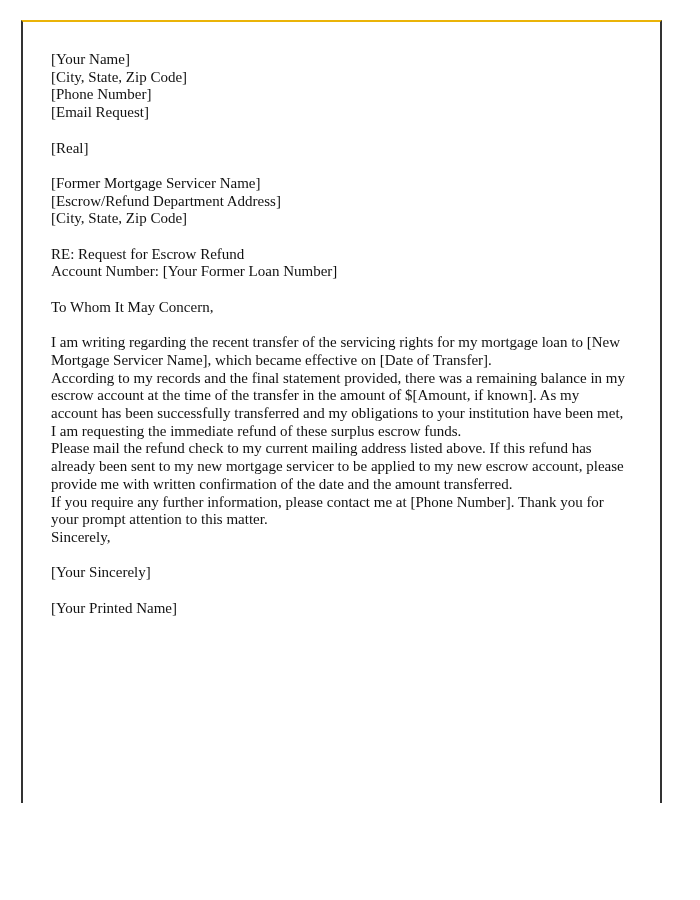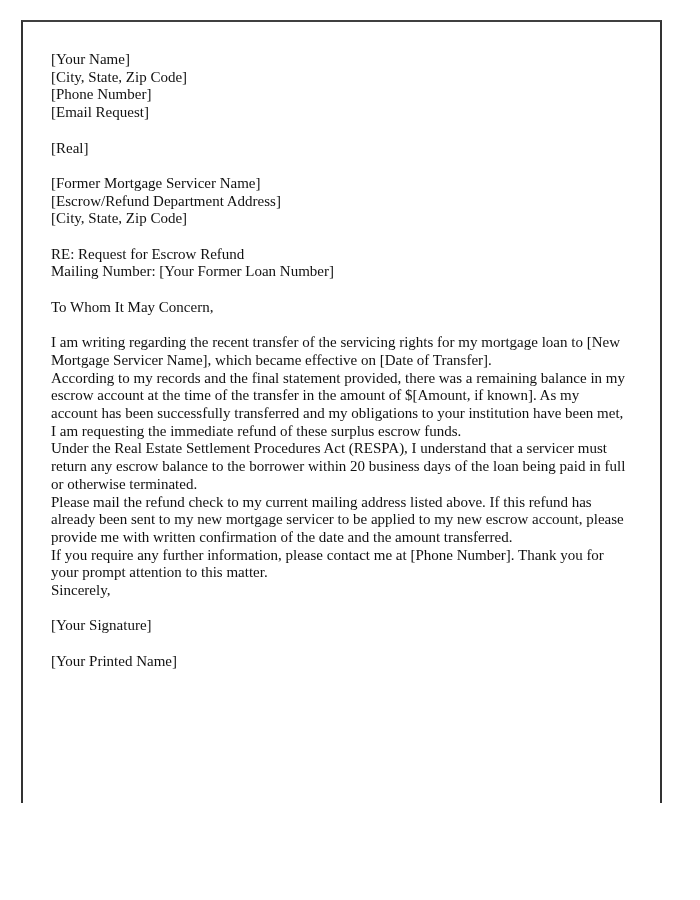--- a/index.html
+++ b/index.html
@@ -16,21 +16,21 @@
   }
   .letter-frame {
     position: absolute;
     left: 21px;
     top: 20px;
     width: 641px;
     height: 783px;
     box-sizing: border-box;
     border-left: 2px solid #333333;
     border-right: 2px solid #333333;
-    border-top: 2px solid #404040;
+    border-top: 2px solid #eab308;
     border-bottom: none;
     background: #ffffff;
   }
   .letter-body {
     position: absolute;
     left: 28px;
     top: 29px;
     width: 578px;
     font-family: "Liberation Serif", "DejaVu Serif", serif;
     font-size: 15px;
@@ -68,43 +68,42 @@
       </div>
 
       <div class="block">
         <div class="line">[Former Mortgage Servicer Name]</div>
         <div class="line">[Escrow/Refund Department Address]</div>
         <div class="line">[City, State, Zip Code]</div>
       </div>
 
       <div class="block">
         <div class="line">RE: Request for Escrow Refund</div>
-        <div class="line">Mailing Number: [Your Former Loan Number]</div>
+        <div class="line">Account Number: [Your Former Loan Number]</div>
       </div>
 
       <div class="block">
         <div class="line">To Whom It May Concern,</div>
       </div>
 
       <p class="para block">I am writing regarding the recent transfer of the servicing rights for my mortgage loan to [New Mortgage Servicer Name], which became effective on [Date of Transfer].</p>
 
       <p class="para block">According to my records and the final statement provided, there was a remaining balance in my escrow account at the time of the transfer in the amount of $[Amount, if known]. As my account has been successfully transferred and my obligations to your institution have been met, I am requesting the immediate refund of these surplus escrow funds.</p>
 
-      <p class="para block">Under the Real Estate Settlement Procedures Act (RESPA), I understand that a servicer must return any escrow balance to the borrower within 20 business days of the loan being paid in full or otherwise terminated.</p>
 
       <p class="para block">Please mail the refund check to my current mailing address listed above. If this refund has already been sent to my new mortgage servicer to be applied to my new escrow account, please provide me with written confirmation of the date and the amount transferred.</p>
 
       <p class="para block">If you require any further information, please contact me at [Phone Number]. Thank you for your prompt attention to this matter.</p>
 
       <div class="block">
         <div class="line">Sincerely,</div>
       </div>
 
       <div class="block">
-        <div class="line">[Your Signature]</div>
+        <div class="line">[Your Sincerely]</div>
       </div>
 
       <div class="block">
         <div class="line">[Your Printed Name]</div>
       </div>
 
     </div>
   </div>
 </div>
 

